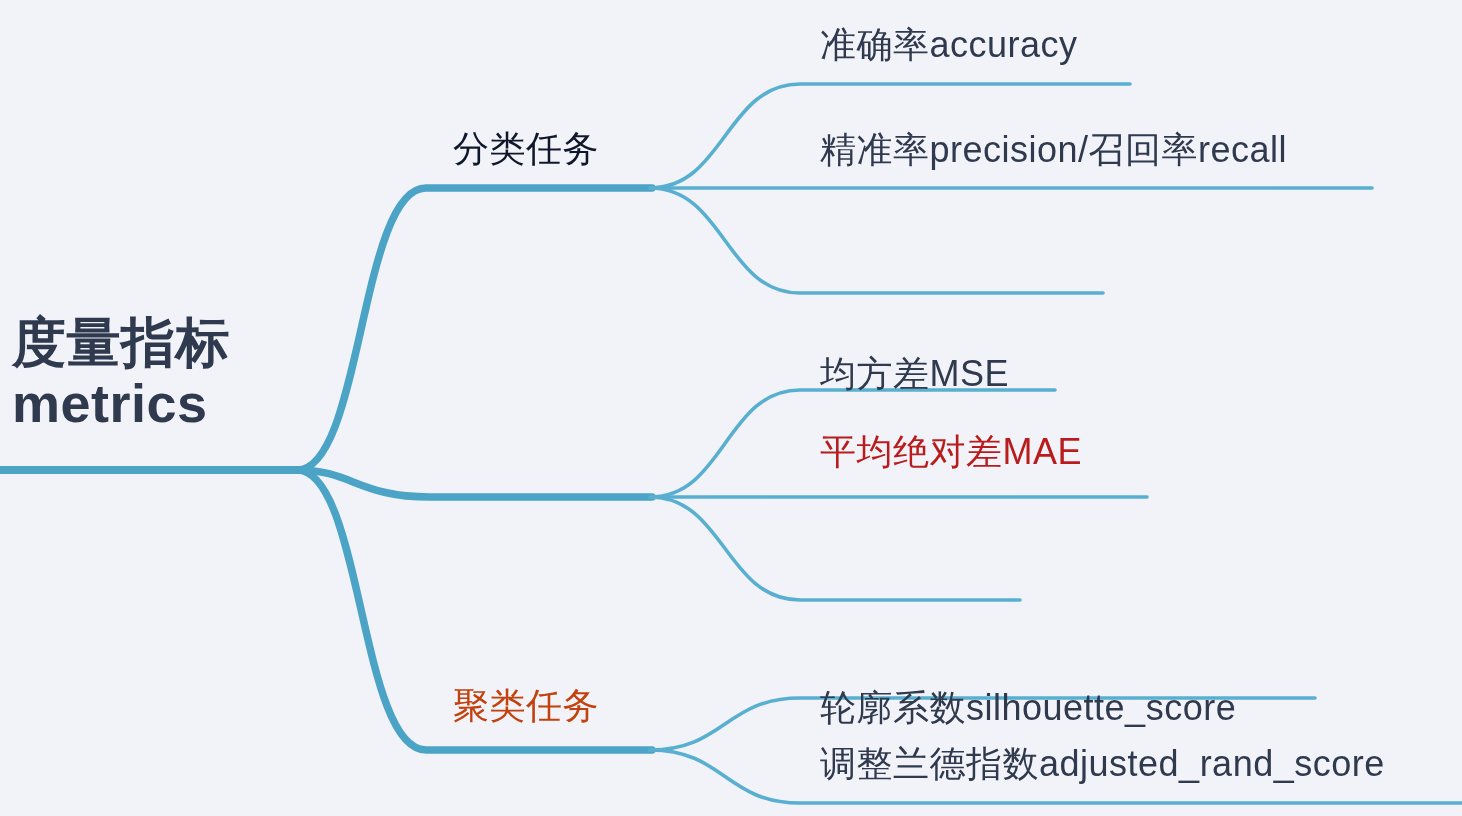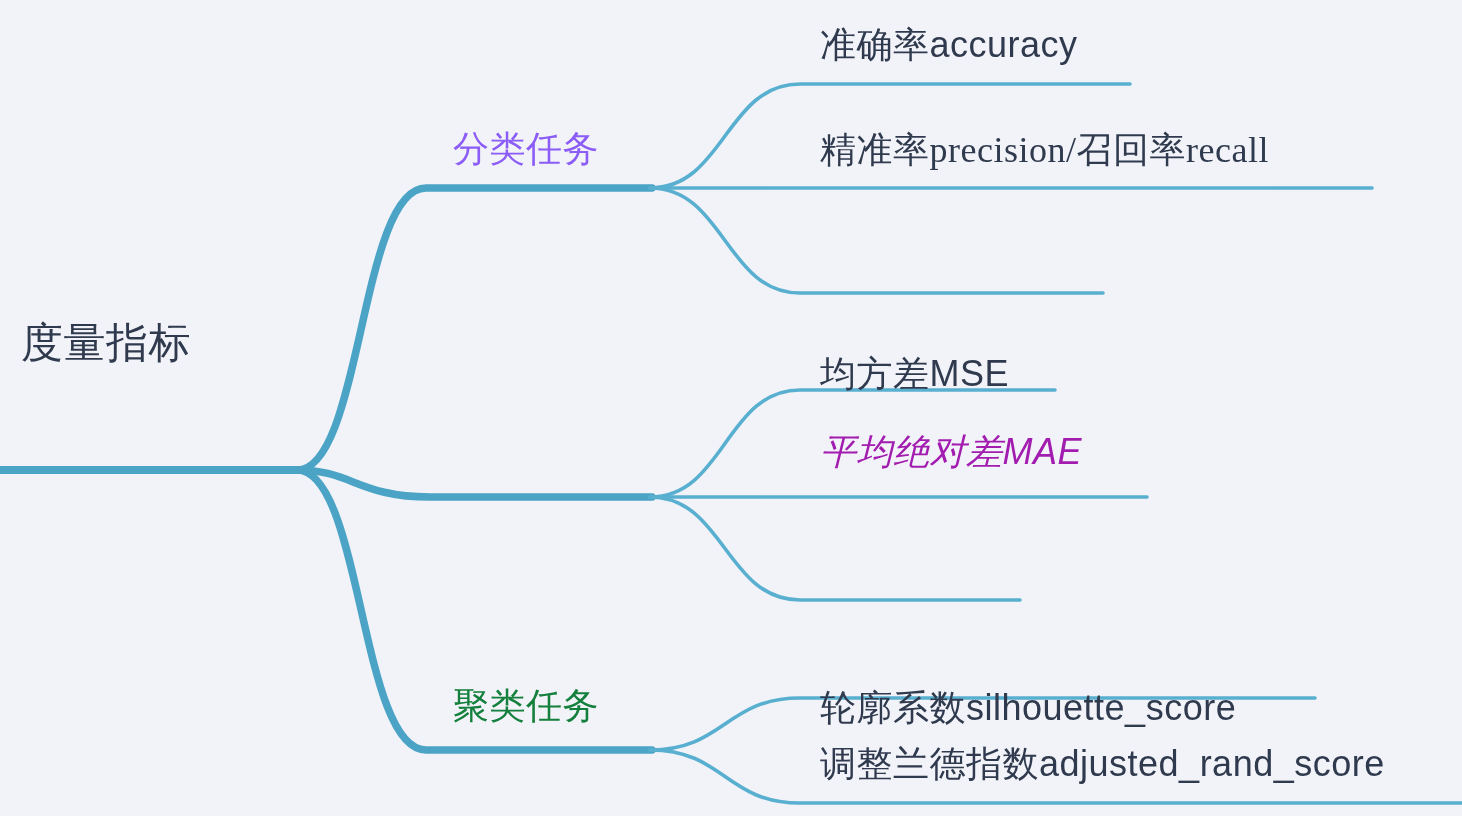--- a/index.html
+++ b/index.html
@@ -22,36 +22,37 @@
     top: 0;
   }
   .node {
     position: absolute;
     white-space: nowrap;
     color: #2f3a4e;
     font-weight: 500;
     letter-spacing: 0.5px;
   }
   .root-node {
-    left: 21px;
+    left: 12px;
     top: 312px;
-    font-size: 42px;
+    font-size: 54px;
     line-height: 61px;
+    font-weight: bold;
   }
   .branch-node, .leaf-node {
     font-size: 36px;
     line-height: 48px;
   }
   .branch-node { left: 453px; }
   .b1 { top: 125px; }
   .b2 { top: 428px; }
   .b3 { top: 682px; }
   .leaf-node { left: 820px; }
   .l1 { top: 21px; }
-  .l2 { top: 126px; font-family: Liberation Serif, serif; }
+  .l2 { top: 126px; }
   .l3 { top: 228px; }
   .l4 { top: 326px; margin-top: 24px; }
   .l5 { top: 428px; }
   .l6 { top: 536px; }
   .l7 { top: 636px; margin-top: 48px; }
   .l8 { top: 740px; }
 </style>
 </head>
 <body>
 
@@ -71,25 +72,26 @@
       <path d="M 650 497 C 724 497 726 390 800 390 H 1055"></path>
       <path d="M 650 497 H 1147"></path>
       <path d="M 650 497 C 724 497 726 600 800 600 H 1020"></path>
       <path d="M 650 750 C 724 750 726 698 800 698 H 1315"></path>
       <path d="M 650 750 C 724 750 726 803 800 803 H 1462"></path>
     </g>
   </svg>
 
   <div class="node root-node" style="color: rgb(47, 58, 78);">
     <div>度量指标</div>
+    <div>metrics</div>
   </div>
 
-  <div class="node branch-node b1" style="color: #8b5cf6;">分类任务</div>
-  <div class="node branch-node b3" style="color: #15803d;">聚类任务</div>
+  <div class="node branch-node b1" style="color: #0f172a;">分类任务</div>
+  <div class="node branch-node b3" style="color: #c2410c;">聚类任务</div>
 
   <div class="node leaf-node l1" style="color: rgb(47, 58, 78);">准确率accuracy</div>
   <div class="node leaf-node l2" style="color: rgb(47, 58, 78);">精准率precision/召回率recall</div>
   <div class="node leaf-node l4" style="color: rgb(47, 58, 78);">均方差MSE</div>
-  <div class="node leaf-node l5" style="color: #a21caf; font-style: italic;">平均绝对差MAE</div>
+  <div class="node leaf-node l5" style="color: #b91c1c;">平均绝对差MAE</div>
   <div class="node leaf-node l7" style="color: rgb(47, 58, 78);">轮廓系数silhouette_score</div>
   <div class="node leaf-node l8" style="color: rgb(47, 58, 78);">调整兰德指数adjusted_rand_score</div>
 
 </div>
 
 </body></html>

